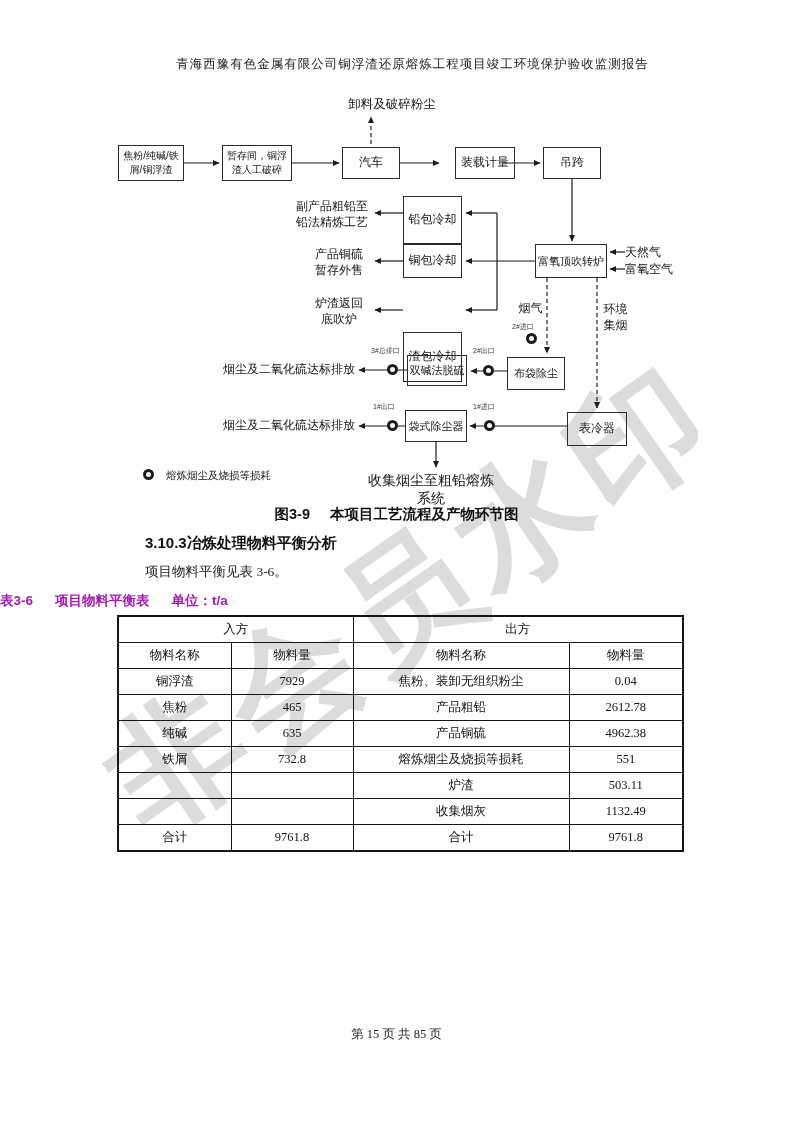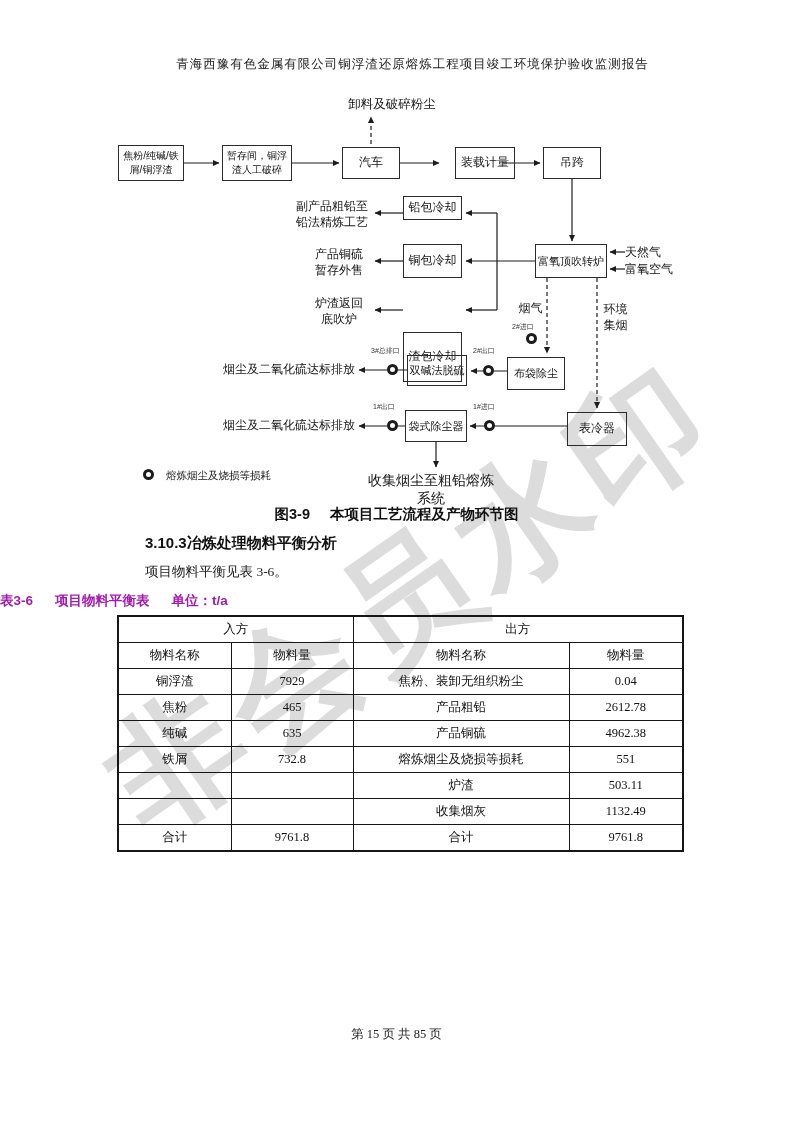--- a/index.html
+++ b/index.html
@@ -100,21 +100,21 @@
     <line class="dash" x1="371" y1="144" x2="371" y2="117" marker-end="url(#ah)"></line>
     <line class="dash" x1="547" y1="278" x2="547" y2="353" marker-end="url(#ah)"></line>
     <line class="dash" x1="597" y1="278" x2="597" y2="408" marker-end="url(#ah)"></line>
   </svg>
 
   <div class="fbox small" style="left:118px;top:145px;width:66px;height:36px;">焦粉/纯碱/铁屑/铜浮渣</div>
   <div class="fbox small" style="left:222px;top:145px;width:70px;height:36px;">暂存间，铜浮渣人工破碎</div>
   <div class="fbox" style="left:342px;top:147px;width:58px;height:32px;">汽车</div>
   <div class="fbox" style="left:443px;top:147px;width:60px;height:32px;margin-left:12px;">装载计量</div>
   <div class="fbox" style="left:543px;top:147px;width:58px;height:32px;">吊跨</div>
-  <div class="fbox" style="left:403px;top:196px;width:59px;height:24px;">铅包冷却</div>
+  <div class="fbox" style="left:403px;top:196px;width:59px;height:48px;">铅包冷却</div>
   <div class="fbox" style="left:403px;top:244px;width:59px;height:34px;">铜包冷却</div>
   <div class="fbox" style="left:403px;top:293px;width:59px;height:50px;margin-top:39px;">渣包冷却</div>
   <div class="fbox" style="left:535px;top:244px;width:72px;height:34px;font-size:11px;">富氧顶吹转炉</div>
   <div class="fbox" style="left:507px;top:357px;width:58px;height:33px;font-size:11px;">布袋除尘</div>
   <div class="fbox" style="left:407px;top:355px;width:60px;height:31px;font-size:11px;">双碱法脱硫</div>
   <div class="fbox" style="left:405px;top:410px;width:62px;height:32px;font-size:11px;">袋式除尘器</div>
   <div class="fbox" style="left:567px;top:412px;width:60px;height:34px;">表冷器</div>
 
   <div class="ftext" style="left:330px;top:96px;width:124px;font-size:12.5px;">卸料及破碎粉尘</div>
   <div class="ftext" style="left:293px;top:199px;width:78px;">副产品粗铅至铅法精炼工艺</div>

